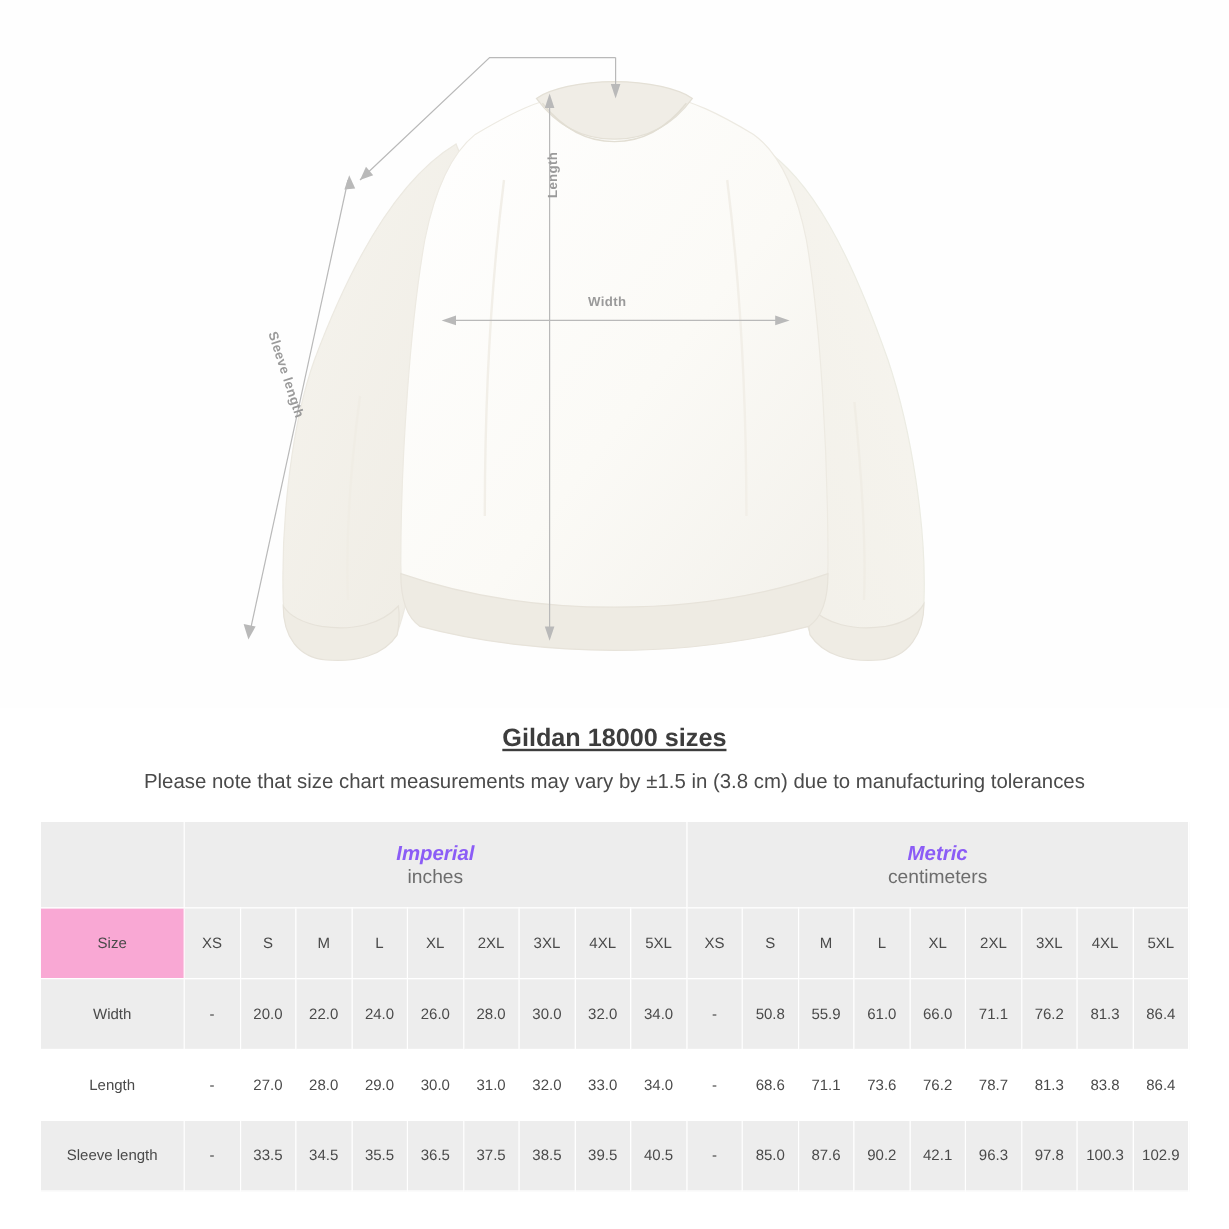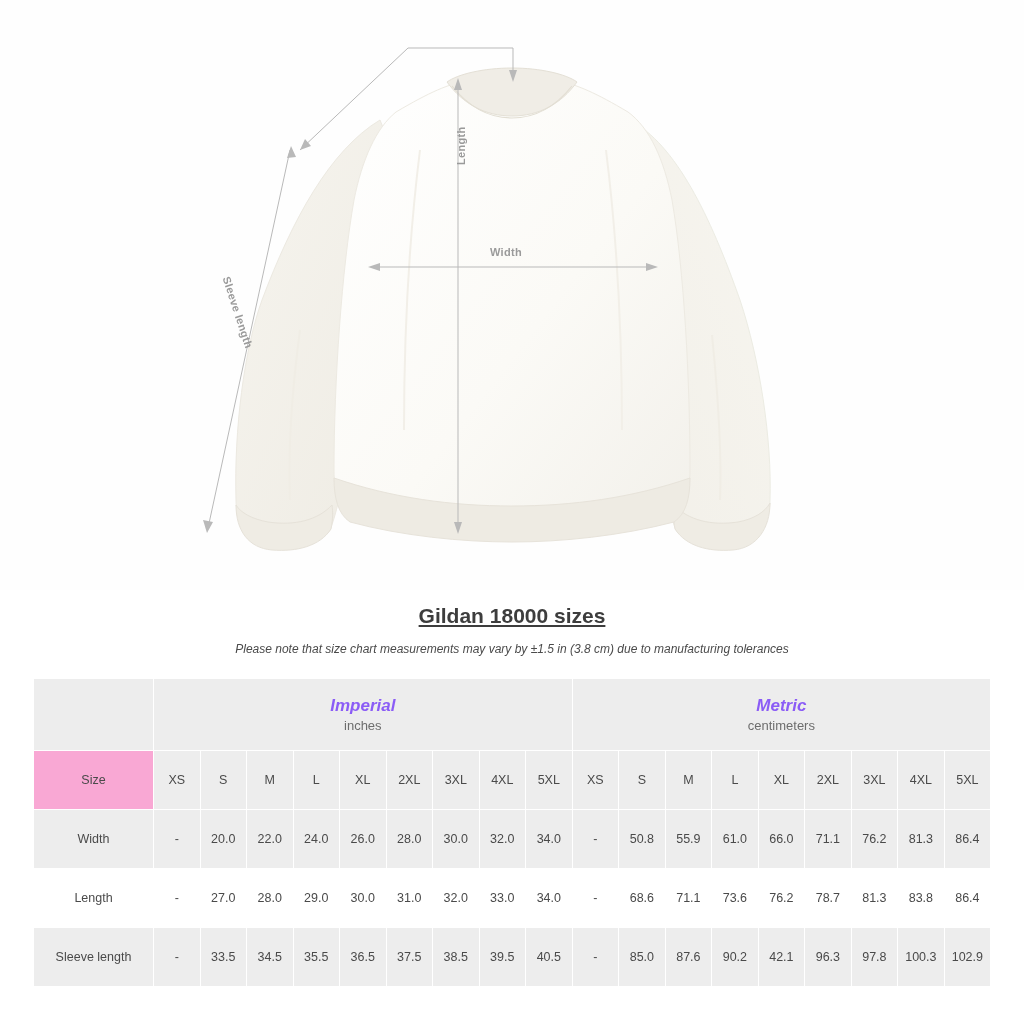--- a/index.html
+++ b/index.html
@@ -61,22 +61,21 @@
     margin-top: 14px;
   }
   .chart-title {
     font-size: 21px;
     font-weight: bold;
     color: #3d3d3d;
     margin: 0 0 10px 0;
     text-decoration: underline;
   }
   .chart-note {
-    font-size: 12px;
-    font-style: italic;
+    font-size: 17px;
     color: #4a4a4a;
     margin: 14px;
   }
 
   
   .table-wrap {
     margin: 22px 33px 0 33px;
   }
   table.size-table {
     border-collapse: collapse;
@@ -99,21 +98,21 @@
   }
   .unit-system {
     font-size: 17px;
     font-weight: bold;
     font-style: italic;
     color: #8b5cf6;
     display: block;
     line-height: 20px;
   }
   .unit-sub {
-    font-size: 13px;
+    font-size: 16px;
     color: #6d6d6d;
     display: block;
     line-height: 16px;
     margin-top: 2px;
   }
   .hdr-row td {
     font-weight: bold;
     color: #4a4a4a;
     background: #ffffff;
     font-size: 12.5px;

